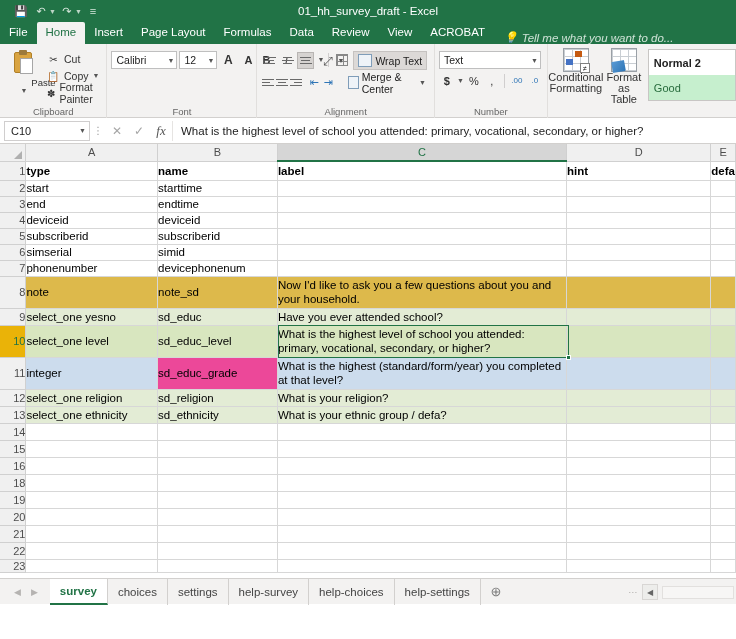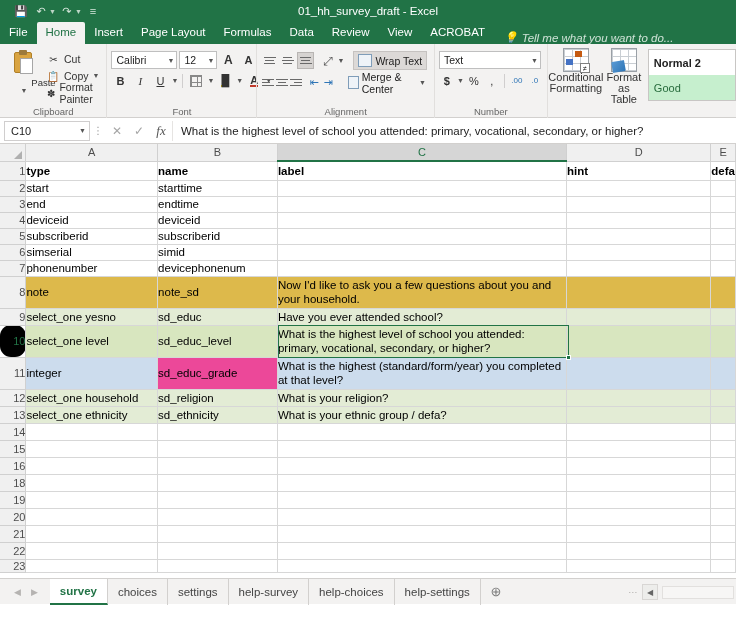--- a/index.html
+++ b/index.html
@@ -157,21 +157,21 @@
   .colhdr.active { background:#d6d6d6; color:#217346; border-bottom:2px solid #217346; }
   .corner { width:26px; height:17px; background:#f0f0f0; border-right:1px solid #d0d0d0; border-bottom:1px solid #d0d0d0; position:relative; }
   .corner::after {
     content:""; position:absolute; right:3px; bottom:2px;
     border-left:8px solid transparent; border-bottom:8px solid #b0b0b0;
   }
   .rowhdr {
     width:26px; background:#f0f0f0; border-right:1px solid #d0d0d0; border-bottom:1px solid #d0d0d0;
     font-size:11px; color:#4d4d4d; text-align:right; padding-right:4px; font-weight:normal;
   }
-  .rowhdr.active { background:#000000; color:#217346;border-radius:11px; }
+  .rowhdr.active { background:#eab308; color:#217346; }
   td.cell {
     border-right:1px solid #d7d7d7; border-bottom:1px solid #d7d7d7;
     font-size:11.5px; color:#000; padding:0 2px 0 3px; vertical-align:middle;
     overflow:hidden; white-space:pre-wrap; line-height:14px;
   }
   td.cell.bold { font-weight:bold; }
   .sel-overlay {
     position:absolute; border:1.5px solid #217346; pointer-events:none; box-sizing:border-box;
   }
   .sel-handle {
@@ -252,21 +252,21 @@
         <div class="clip-item">
           <span class="mini-ico">✽</span>
           <span>Format Painter</span>
         </div>
       </div>
     </div>
     <div class="rgroup-label">Clipboard</div>
   </div>
 
   <div class="rgroup" style="width:150px;">
-    <div class="rgroup-body" style="flex-direction:column; padding-top:5px;">
+    <div class="rgroup-body" style="padding-top:5px;">
       <div class="ffrow">
         <div class="combo" style="width:66px;">
           <span class="cv">Calibri</span>
           <span class="cc">▼</span>
         </div>
         <div class="combo" style="width:38px;">
           <span class="cv">12</span>
           <span class="cc">▼</span>
         </div>
         <div class="fbtn big ficon-a">A</div>
@@ -529,21 +529,21 @@
         <tr style="height: 32px;">
           <th class="rowhdr">11</th>
           <td class="cell" style="background: rgb(204, 220, 237);">integer</td>
           <td class="cell" style="background: #ec4899;">sd_educ_grade</td>
           <td class="cell" style="background: rgb(204, 220, 237);">What is the highest (standard/form/year) you completed at that level?</td>
           <td class="cell" style="background: rgb(204, 220, 237);"></td>
           <td class="cell" style="background: rgb(204, 220, 237);"></td>
         </tr>
         <tr style="height: 17px;">
           <th class="rowhdr">12</th>
-          <td class="cell" style="background: rgb(227, 236, 213);">select_one household</td>
+          <td class="cell" style="background: rgb(227, 236, 213);">select_one religion</td>
           <td class="cell" style="background: rgb(227, 236, 213);">sd_religion</td>
           <td class="cell" style="background: rgb(227, 236, 213);">What is your religion?</td>
           <td class="cell" style="background: rgb(227, 236, 213);"></td>
           <td class="cell" style="background: rgb(227, 236, 213);"></td>
         </tr>
         <tr style="height: 17px;">
           <th class="rowhdr">13</th>
           <td class="cell" style="background: rgb(227, 236, 213);">select_one ethnicity</td>
           <td class="cell" style="background: rgb(227, 236, 213);">sd_ethnicity</td>
           <td class="cell" style="background: rgb(227, 236, 213);">What is your ethnic group / defa?</td>

